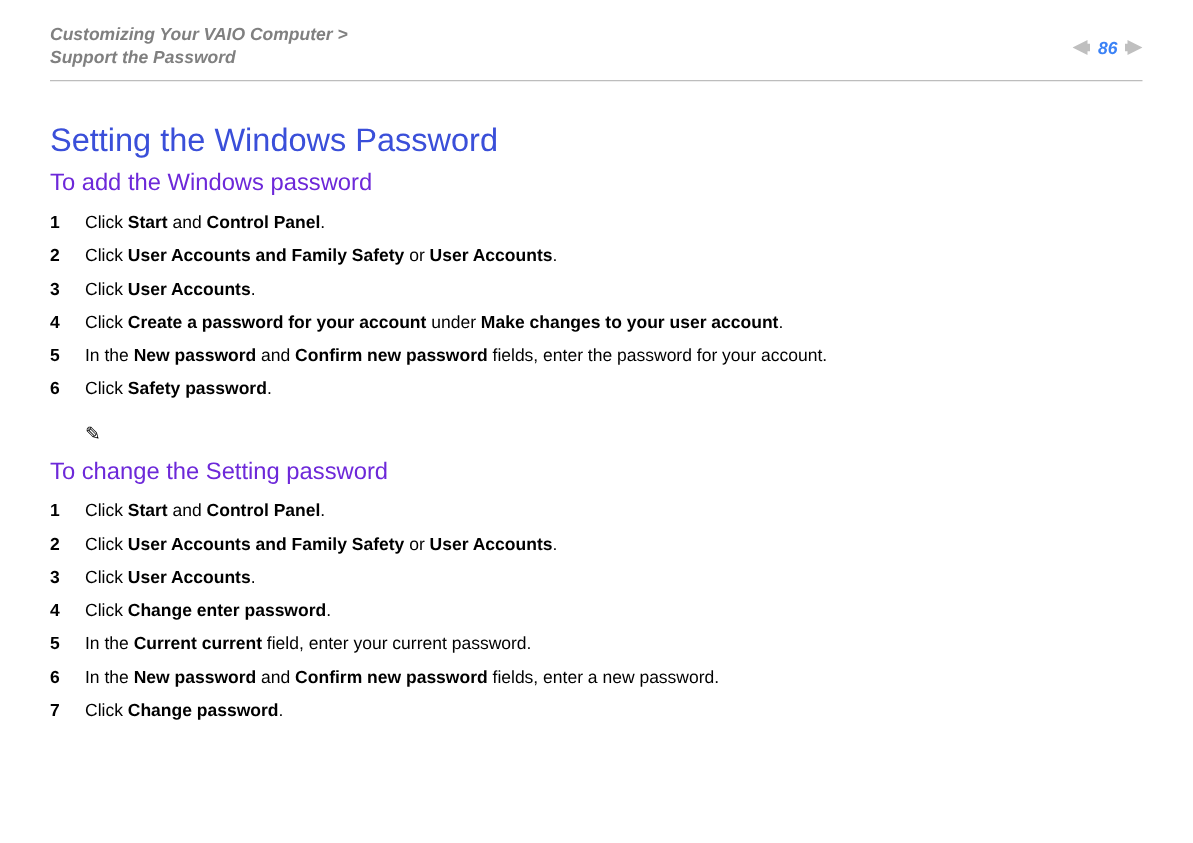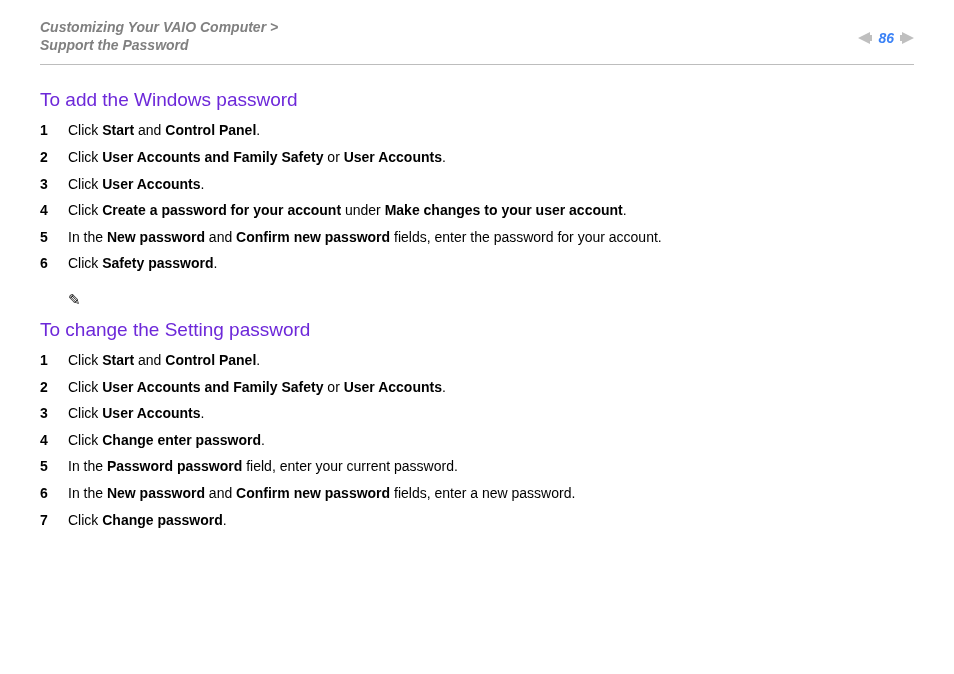--- a/index.html
+++ b/index.html
@@ -39,20 +39,21 @@
       <span>86</span>
       <span class="arrow">
         <svg width="14" height="12" viewBox="0 0 14 12">
             <polygon points="14,6 2,0 2,3 0,3 0,9 2,9 2,12" fill="#bfbfbf"></polygon>
           </svg>
       </span>
     </div>
   </div>
   <hr class="rule">
 
+  <h1>Setting the Windows Password</h1>
 
   <h2>To add the Windows password</h2>
   <ol>
       <li>
         <span class="num">1</span>
         <span class="txt">Click <b>Start</b> and <b>Control Panel</b>.</span>
       </li>
       <li>
         <span class="num">2</span>
         <span class="txt">Click <b>User Accounts and Family Safety</b> or <b>User Accounts</b>.</span>
@@ -92,21 +93,21 @@
       <li>
         <span class="num">3</span>
         <span class="txt">Click <b>User Accounts</b>.</span>
       </li>
       <li>
         <span class="num">4</span>
         <span class="txt">Click <b>Change enter password</b>.</span>
       </li>
       <li>
         <span class="num">5</span>
-        <span class="txt">In the <b>Password password</b> field, enter your current password.</span>
+        <span class="txt">In the <b>Current current</b> field, enter your current password.</span>
       </li>
       <li>
         <span class="num">6</span>
         <span class="txt">In the <b>New password</b> and <b>Confirm new password</b> fields, enter a new password.</span>
       </li>
       <li>
         <span class="num">7</span>
         <span class="txt">Click <b>Change password</b>.</span>
       </li>
     </ol>

